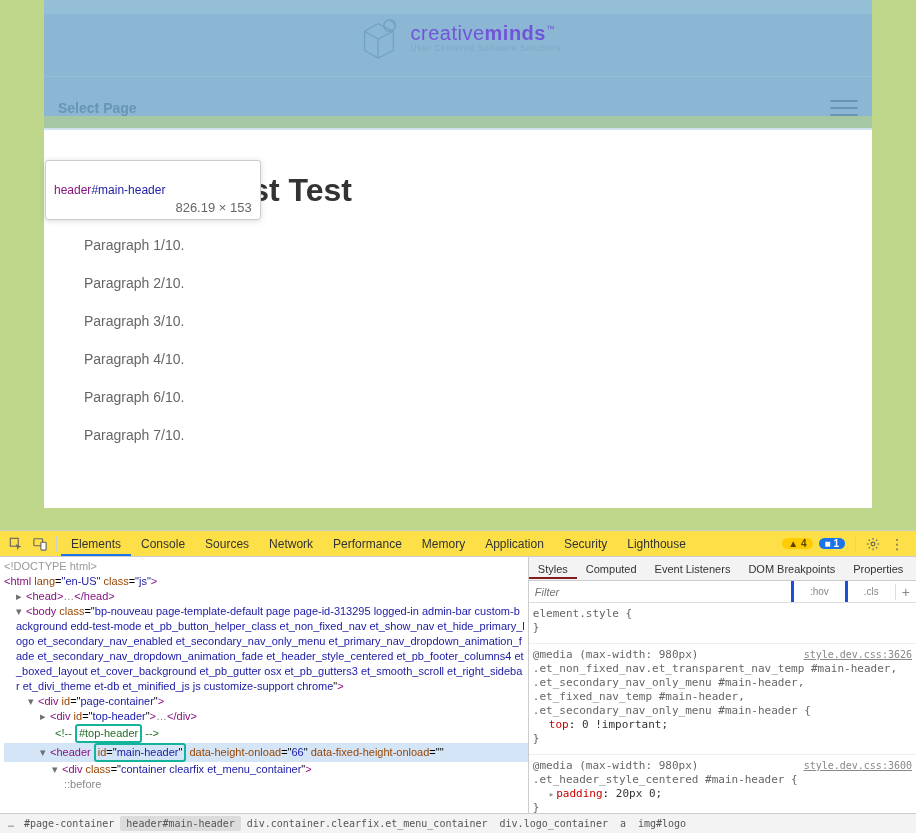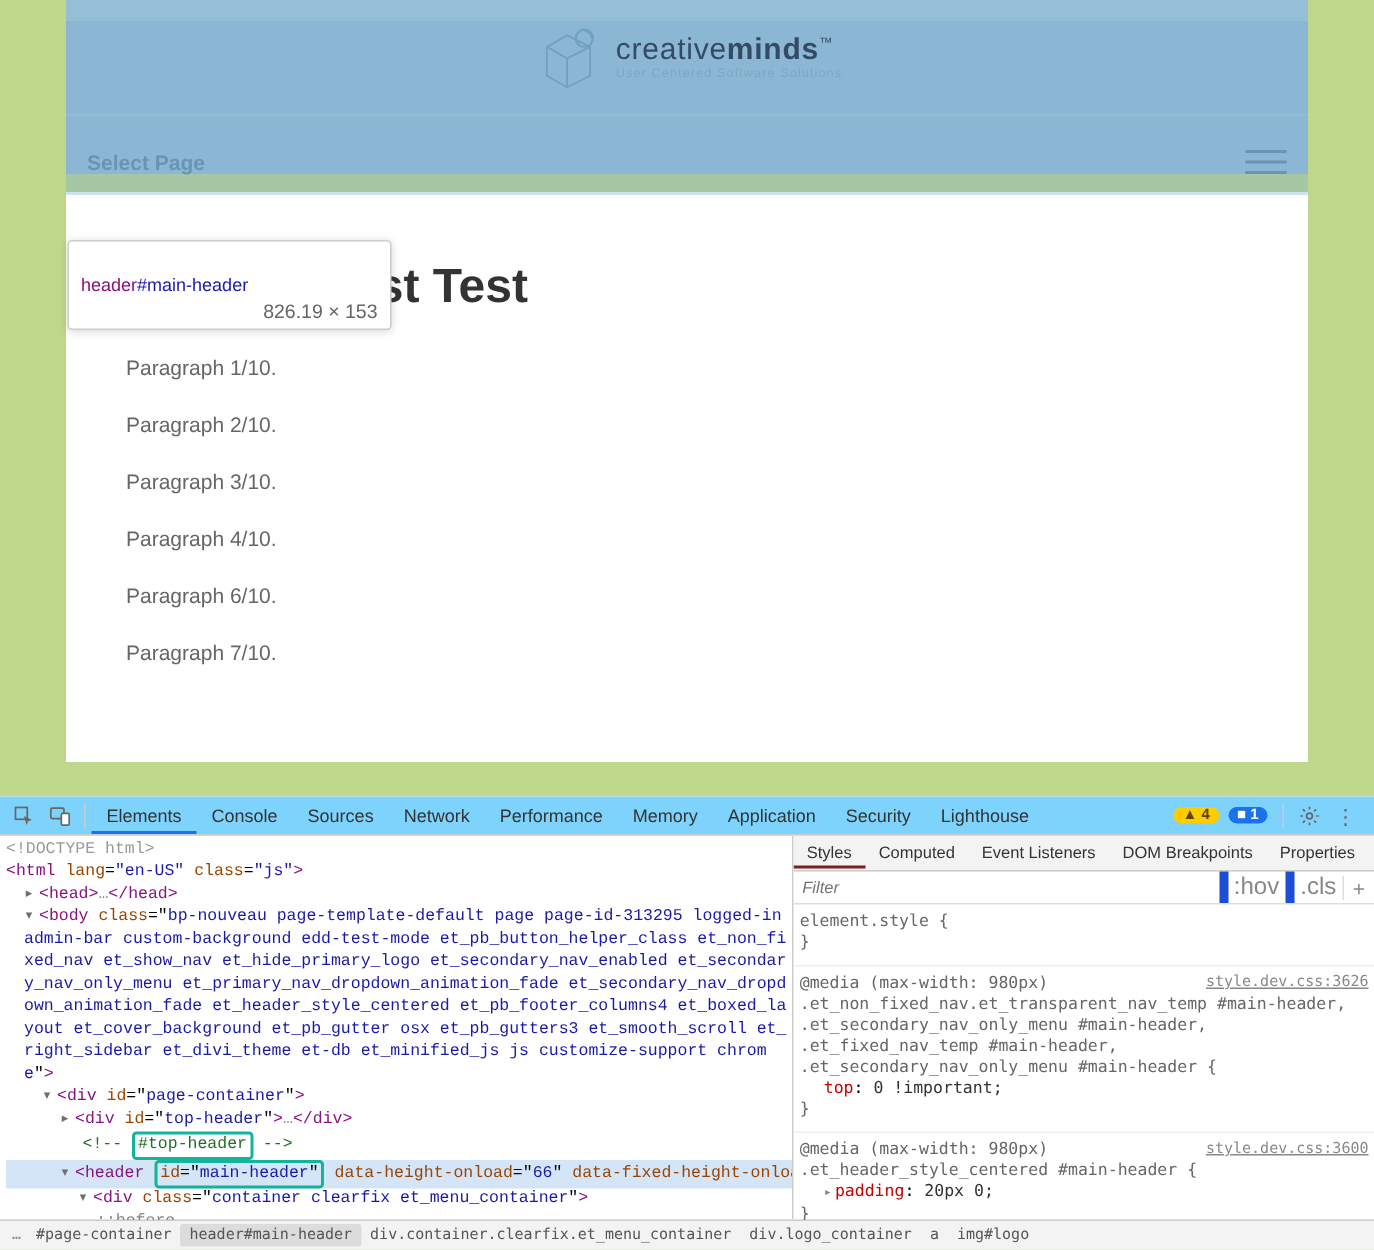--- a/index.html
+++ b/index.html
@@ -7,54 +7,54 @@
 
 
 .viewport { background: #bfd78a; height: 530px; overflow: hidden; position: relative; }
 .page-wrap { background: #bfd78a; padding: 0 44px; }
 .header-band { background: #95bfd6; position: relative; }
 .logo-row { display: flex; justify-content: center; align-items: center; height: 76px; }
 .logo-box { display: flex; align-items: center; gap: 8px; color: #6d9fb3; }
 .logo-cube { width: 48px; height: 48px; position: relative; }
 .logo-cube svg { width: 100%; height: 100%; }
 .logo-text { display: flex; flex-direction: column; line-height: 1.05; }
-.logo-brand { font-size: 20px; font-weight: 300; letter-spacing: 0.5px; color: #0f172a; }
+.logo-brand { font-size: 20px; font-weight: 300; letter-spacing: 0.5px; color: #6d28d9; }
 .logo-brand b { font-weight: 600; }
 .logo-tag { font-size: 8.5px; letter-spacing: 0.7px; color: #7fa9bc; }
 .nav-row { display: flex; justify-content: space-between; align-items: flex-end; padding: 0 14px; height: 40px; background: #95bfd6; border-top: 1px solid rgba(255,255,255,0.15); }
 .nav-label { color: #5f8ba2; font-size: 14px; font-weight: 600; }
 .hamburger { width: 28px; display: flex; flex-direction: column; gap: 5px; cursor: pointer; }
 .hamburger span { height: 2px; background: #5f8ba2; border-radius: 1px; }
 .green-strip { height: 12px; background: #bfd78a; }
 .content-area { background: #fff; padding: 44px 40px 20px; min-height: 380px; position: relative; }
 .content-title { font-size: 32px; font-weight: 800; color: #333; margin-bottom: 28px; }
 .content-para { font-size: 14px; color: #666; margin-bottom: 22px; }
 
 
 .inspect-tip { position: absolute; top: 160px; left: 45px; background: #fff; border: 1px solid #ccc; border-radius: 3px; padding: 4px 8px; font-size: 12px; display: flex; align-items: center; gap: 10px; box-shadow: 0 1px 6px rgba(0,0,0,0.15); z-index: 5; }
 .inspect-tip .el-tag { color: #881280; font-weight: 500; }
 .inspect-tip .el-id { color: #1a1aa6; font-weight: 500; }
 .inspect-tip .el-dim { color: #666; font-size: 13px; margin-top: 35px; }
 .inspect-overlay { position: absolute; top: 14px; left: 44px; right: 44px; height: 116px; background: rgba(120,170,210,0.35); z-index: 2; pointer-events: none; }
 
 
 .devtools { flex: 1; display: flex; flex-direction: column; border-top: 1px solid #ccc; font-size: 11px; background: #fff; height: 303px; }
-.dt-tabs { display: flex; align-items: center; border-bottom: 1px solid #ccc; height: 26px; padding: 0 4px; background: #7dd3fc; }
+.dt-tabs { display: flex; align-items: center; border-bottom: 1px solid #ccc; height: 26px; padding: 0 4px; background: #fde047; }
 .dt-tab-icon { width: 16px; height: 16px; margin: 0 4px; display: flex; align-items: center; justify-content: center; cursor: pointer; }
 .dt-sep { width: 1px; height: 16px; background: #ccc; margin: 0 4px; }
 .dt-tab { padding: 5px 10px; color: #333; cursor: pointer; font-size: 12px; }
 .dt-tab.active { color: #333; border-bottom: 2px solid #1a73e8; padding-bottom: 3px; }
 .dt-right-status { margin-left: auto; display: flex; align-items: center; gap: 6px; padding-right: 4px; }
 .badge-warn { background: #ffcc00; color: #5c4400; border-radius: 8px; padding: 0 6px; font-size: 10px; font-weight: 600; display: inline-flex; align-items: center; gap: 2px; }
 .badge-info { background: #1a73e8; color: #fff; border-radius: 8px; padding: 0 6px; font-size: 10px; font-weight: 600; display: inline-flex; align-items: center; gap: 2px; }
 .gear { width: 14px; height: 14px; color: #666; cursor: pointer; }
 .kebab { font-size: 14px; color: #666; cursor: pointer; padding: 0 4px; }
 
 .dt-body { flex: 1; display: flex; overflow: hidden; }
-.dom-pane { flex: 1.15; overflow: auto; font-family: Liberation Mono, monospace; font-size: 11px; line-height: 15px; padding: 2px 0 0 4px; }
+.dom-pane { flex: 1.15; overflow: auto; font-family: Liberation Sans, sans-serif; font-size: 11px; line-height: 15px; padding: 2px 0 0 4px; }
 .dom-line { white-space: nowrap; padding: 0 2px; }
 .dom-line.selected { background: #d4e5f7; }
 .indent0 { padding-left: 0; }
 .indent1 { padding-left: 12px; }
 .indent2 { padding-left: 24px; }
 .indent3 { padding-left: 36px; }
 .indent4 { padding-left: 48px; }
 .indent5 { padding-left: 60px; }
 .tri { display: inline-block; width: 10px; color: #6e6e6e; cursor: pointer; user-select: none; }
 .tag-punc { color: #881280; }
@@ -66,21 +66,21 @@
 .dim { color: #888; }
 .callout { border: 2px solid #14b39b; border-radius: 3px; padding: 0 2px; display: inline-block; }
 
 .styles-pane { flex: 0.85; display: flex; flex-direction: column; border-left: 1px solid #ccc; overflow: hidden; }
 .sp-tabs { display: flex; border-bottom: 1px solid #ccc; font-size: 11px; background: #f3f3f3; height: 24px; align-items: center; }
 .sp-tab { padding: 4px 9px; cursor: pointer; color: #333; white-space: nowrap; }
 .sp-tab.active { border-bottom: 2px solid #7f1d1d; padding-bottom: 2px; }
 .sp-more { margin-left: auto; padding: 0 6px; cursor: pointer; }
 .sp-filter { display: flex; align-items: center; border-bottom: 1px solid #ddd; height: 22px; }
 .sp-filter input { flex: 1; border: none; padding: 2px 6px; font-size: 11px; outline: none; color: #999; font-style: italic; }
-.sp-filter .tog { font-size: 16px; color: #888; padding: 0 4px; border-left: 6px solid #1d4ed8; height: 100%; display: flex; align-items: center; cursor: pointer; }
+.sp-filter .tog { font-size: 10px; color: #888; padding: 0 16px; border-left: 3px solid #1d4ed8; height: 100%; display: flex; align-items: center; cursor: pointer; }
 .sp-filter .plus { font-size: 14px; color: #888; padding: 0 6px; border-left: 1px solid #ddd; cursor: pointer; }
 .sp-rules { flex: 1; overflow: auto; font-family: Menlo, Consolas, monospace; font-size: 11px; line-height: 14px; padding: 2px 4px; }
 .rule-block { padding: 2px 0 6px; }
 .rule-sep { border-top: 1px solid #eee; margin: 2px -4px; }
 .rule-line { display: flex; justify-content: space-between; align-items: flex-start; }
 .rule-left { white-space: pre-wrap; }
 .rule-src { color: #888; font-size: 10px; text-decoration: underline; white-space: nowrap; margin-left: 8px; }
 .sel { color: #666; }
 .prop { padding-left: 16px; }
 .prop-name { color: #c80000; }

